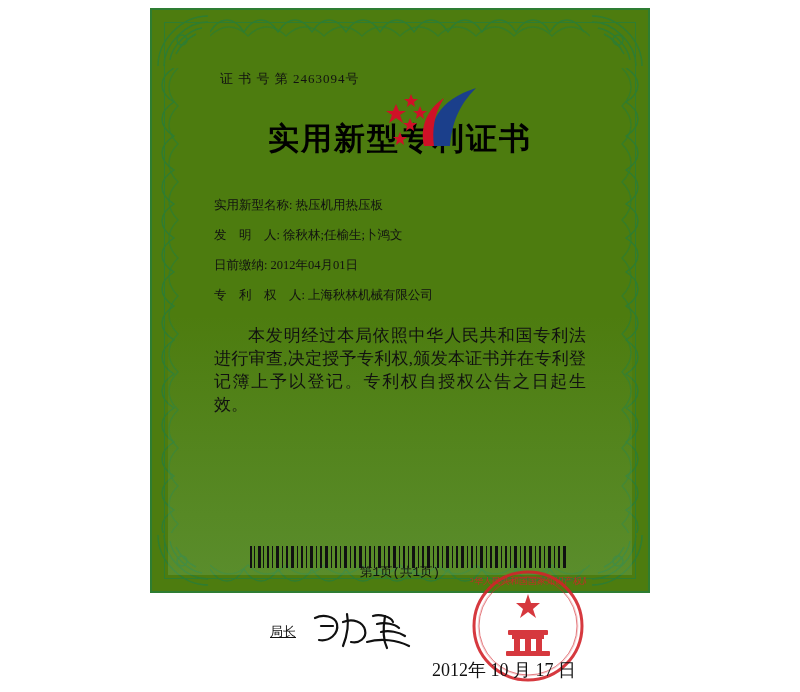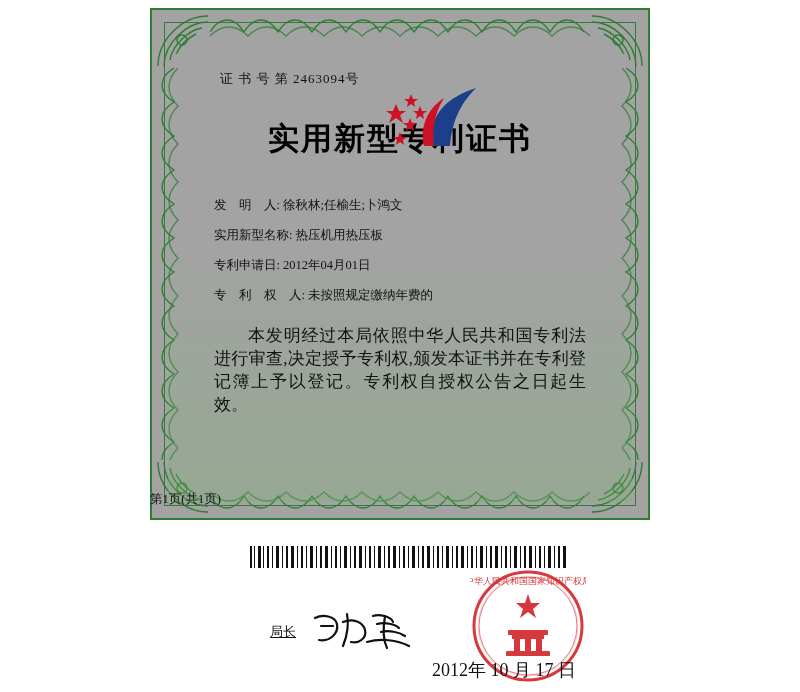--- a/index.html
+++ b/index.html
@@ -7,22 +7,22 @@
     width:800px;height:692px;background:#ffffff;
     font-family:"Liberation Serif", serif;
     color:#111;
     overflow:hidden;
   }
   .page{
     position:relative;width:800px;height:692px;background:#fff;
   }
   
   .cert{
-    position:absolute;left:150px;top:8px;width:500px;height:512px;
-    background:#a3a3a3;
+    position:absolute;left:150px;top:8px;width:500px;height:585px;
+    background:#4d7c0f;
     box-sizing:border-box;
   }
   .orn-border{
     position:absolute;inset:0;
     border:2px solid #2e7d32;
     box-sizing:border-box;
   }
   .orn-border.inner{
     position:absolute;left:14px;top:14px;right:14px;bottom:14px;
     border:1px solid #2e7d32;
@@ -98,21 +98,21 @@
     position:absolute;left:80px;top:560px;font-size:13px;
   }
   .sign-label{display:inline-block;vertical-align:middle;text-decoration:underline;}
   .signature{
     display:inline-block;vertical-align:middle;margin-left:8px;
   }
   .date-issue{
     position:absolute;right:34px;top:610px;font-size:18px;
   }
   .page-foot{
-    position:absolute;left:0;right:0;bottom:12px;font-size:12.5px;
+    position:absolute;left:0;right:0;bottom:12px;text-align:center;font-size:12.5px;font-family:Liberation Mono, monospace;
   }
 </style>
 </head>
 <body>
 
 <div class="page">
   <div class="cert">
 
     <div class="orn-border"></div>
     <div class="orn-border inner"></div>
@@ -216,34 +216,34 @@
             <polygon points="20,48 22,53 27,53 23,56 24,61 20,58 16,61 17,56 13,53 18,53"></polygon>
           </g>
         </svg>
       </div>
 
 
       <div class="title">实用新型专利证书</div>
 
       <div class="fields">
         <div class="field-row">
+          <span class="fld-label">实用新型名称:</span>
+          <span class="fld-val">热压机用热压板</span>
+        </div>
+        <div class="field-row">
           <span class="fld-label">发　明　人:</span>
           <span class="fld-val">徐秋林;任榆生;卜鸿文</span>
         </div>
         <div class="field-row">
-          <span class="fld-label">实用新型名称:</span>
-          <span class="fld-val">热压机用热压板</span>
-        </div>
-        <div class="field-row">
-          <span class="fld-label">专利申请日:</span>
+          <span class="fld-label">日前缴纳:</span>
           <span class="fld-val">2012年04月01日</span>
         </div>
         <div class="field-row">
           <span class="fld-label">专　利　权　人:</span>
-          <span class="fld-val">未按照规定缴纳年费的</span>
+          <span class="fld-val">上海秋林机械有限公司</span>
         </div>
       </div>
 
       <div class="body-text">
         <p>本发明经过本局依照中华人民共和国专利法进行审查,决定授予专利权,颁发本证书并在专利登记簿上予以登记。专利权自授权公告之日起生效。</p>
       </div>
 
       <div class="barcode">
         <svg viewBox="0 0 320 22" preserveAspectRatio="none" aria-hidden="true">
           <g fill="#111">

